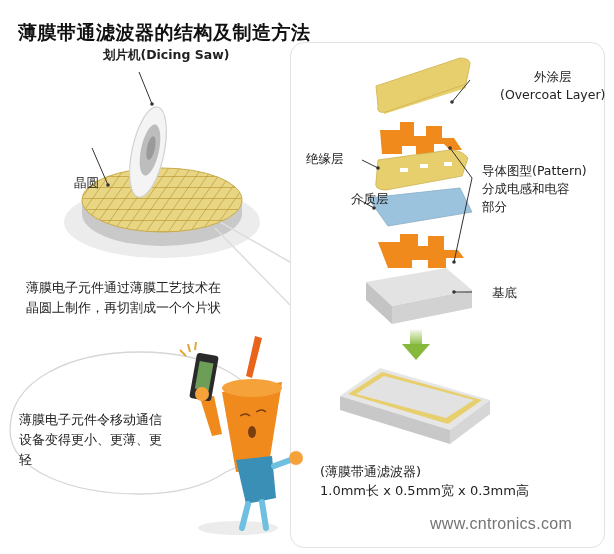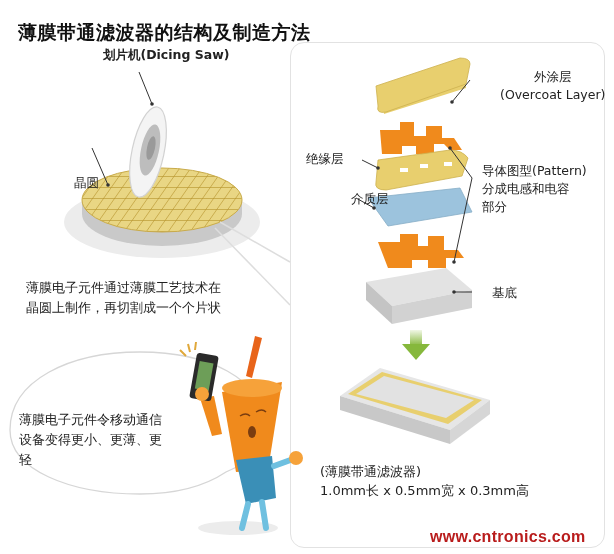--- a/index.html
+++ b/index.html
@@ -8,21 +8,21 @@
     font-family: "DejaVu Sans", "Liberation Sans", sans-serif; color: #222;
   }
   .abs { position: absolute; }
   .title { left: 18px; top: 20px; font-size: 19px; font-weight: bold; color: #111; letter-spacing: 0.5px; }
   .lbl { font-size: 12.5px; color: #222; line-height: 18px; white-space: nowrap; }
   .body-txt { font-size: 13px; color: #222; line-height: 20px; }
   .panel {
     left: 290px; top: 42px; width: 313px; height: 504px;
     border: 1.5px solid #e2e2e2; border-radius: 14px; background: #fff;
   }
-  .watermark { left: 430px; top: 528px; font-size: 16px; color: #b91c1c; font-family: "Liberation Sans", sans-serif; letter-spacing: 0.3px; font-weight: bold; }
+  .watermark { left: 430px; top: 515px; font-size: 16px; color: #737373; font-family: "Liberation Sans", sans-serif; letter-spacing: 0.3px; }
   svg { position: absolute; left: 0; top: 0; }
 </style>
 </head>
 <body>
 
 <div class="abs title">薄膜带通滤波器的结构及制造方法</div>
 
 <div class="abs panel"></div>
 
 <svg width="614" height="554">

